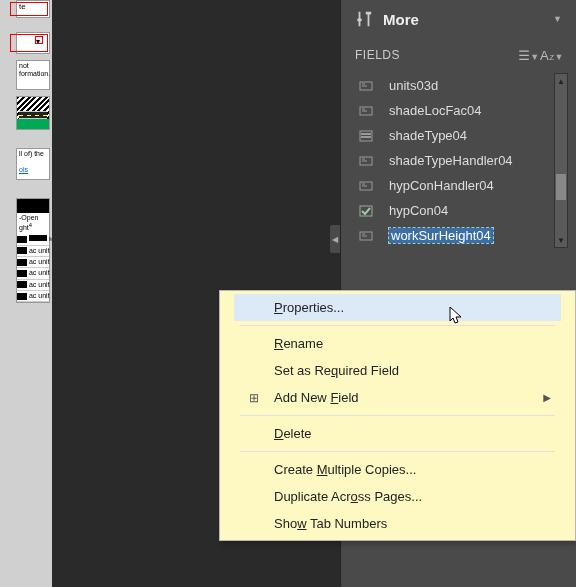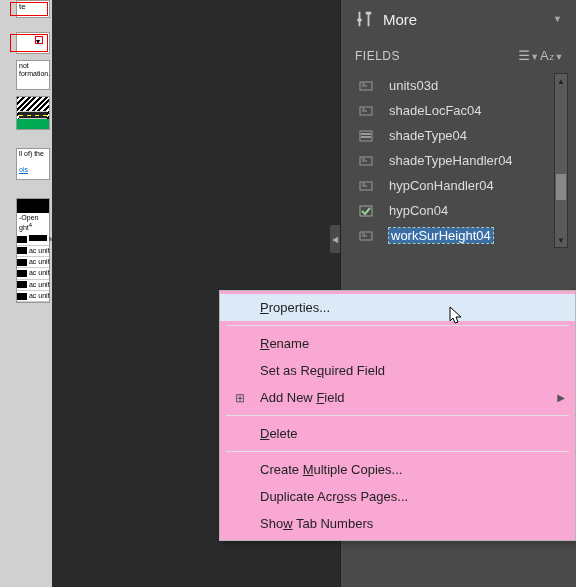--- a/index.html
+++ b/index.html
@@ -48,30 +48,30 @@
     display:flex; align-items:center; justify-content:center;
     color:#aaa; font-size:8px;
   }
 
   
   .panel {
     position:absolute; left:340px; top:0; right:0; height:587px;
     background:#4a4a4a; color:#ddd; border-left:1px solid #222;
   }
   .panel-head {
-    display:flex; align-items:center; gap:10px; padding:10px 14px 14px;
+    display:flex; align-items:center; gap:10px; padding:10px 14px 14px;font-weight:bold;
   }
   .wrench-t {
     width:18px; height:18px; position:relative; color:#aaa;
   }
   .wrench-t svg { width:18px; height:18px; fill:#ccc; }
   .more-label { font-size:15px; flex:1; color:#eee; }
   .chev { font-size:9px; color:#aaa; }
   .panel-sub {
-    display:flex; align-items:center; padding:6px 14px; font-size:12px;
+    display:flex; align-items:flex-start; padding:6px 14px; font-size:12px;
     letter-spacing:.5px; color:#ccc;
   }
   .panel-sub .spacer { flex:1; }
   .sub-icon { width:22px; text-align:center; font-size:13px; color:#bbb; cursor:pointer; }
   .field-list {
     position:relative; margin:4px 8px 0 14px; max-height:210px;
     overflow:hidden; padding-right:18px;
   }
   .field-item {
     display:flex; align-items:center; gap:16px; padding:5px 4px;
@@ -91,22 +91,22 @@
     position:absolute; left:1px; right:1px; top:100px; height:26px;
     background:#888;
   }
   .scrollbar .arr { position:absolute; left:0; right:0; height:14px;
     display:flex; align-items:center; justify-content:center; font-size:8px; color:#222; }
   .scrollbar .arr.up { top:0; } .scrollbar .arr.dn { bottom:0; }
 
   
   .context-menu {
     position:absolute; left:219px; top:290px; width:357px;
-    background:#f9a8d4; border:1px solid #b5b5b5; box-shadow:3px 3px 6px rgba(0,0,0,.25);
-    font-size:13px; color:#222; padding:3px 0;
+    background:#fef9c3; border:1px solid #b5b5b5; box-shadow:3px 3px 6px rgba(0,0,0,.25);
+    font-size:13px; color:#222; padding:3px 14px;
   }
   .ctx-item {
     display:flex; align-items:center; gap:10px; padding:6px 10px 6px 40px;
     position:relative;
   }
   .ctx-item.hl { background:#dceaf7; }
   .ctx-item .ico { position:absolute; left:12px; width:16px; height:16px;
     display:flex; align-items:center; justify-content:center; font-size:12px; color:#555;}
   .ctx-item .arrow { position:absolute; right:10px; font-size:10px; color:#555; }
   .ctx-sep { height:1px; background:#e0e0e0; margin:4px 6px; }

